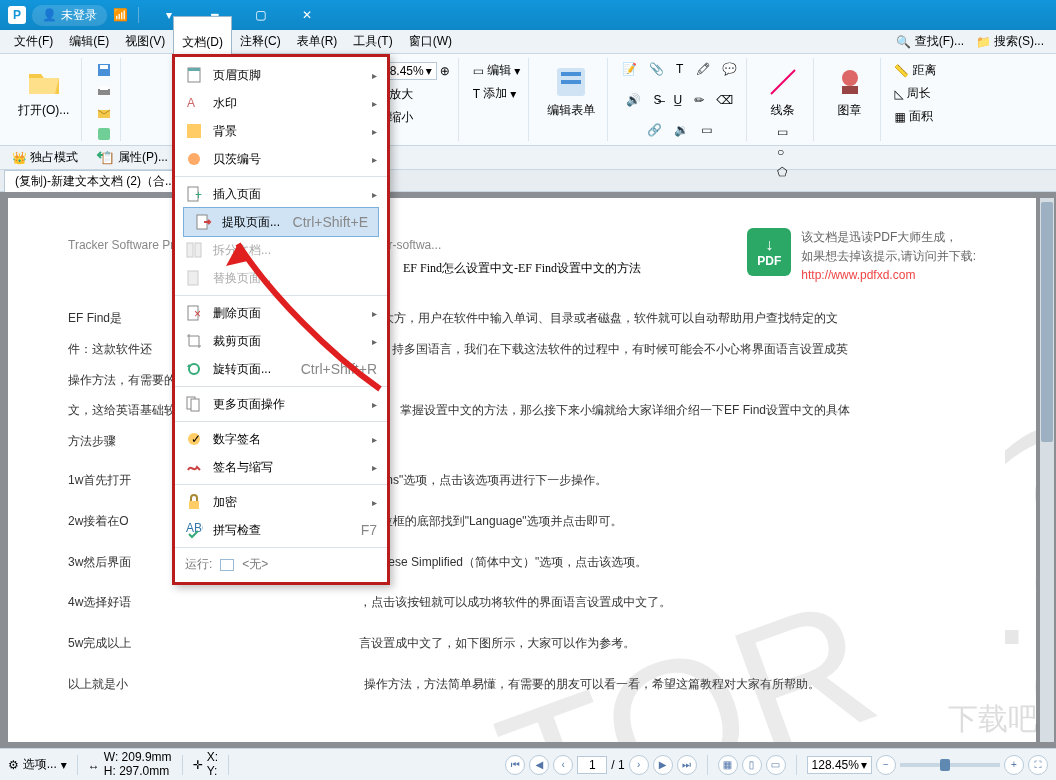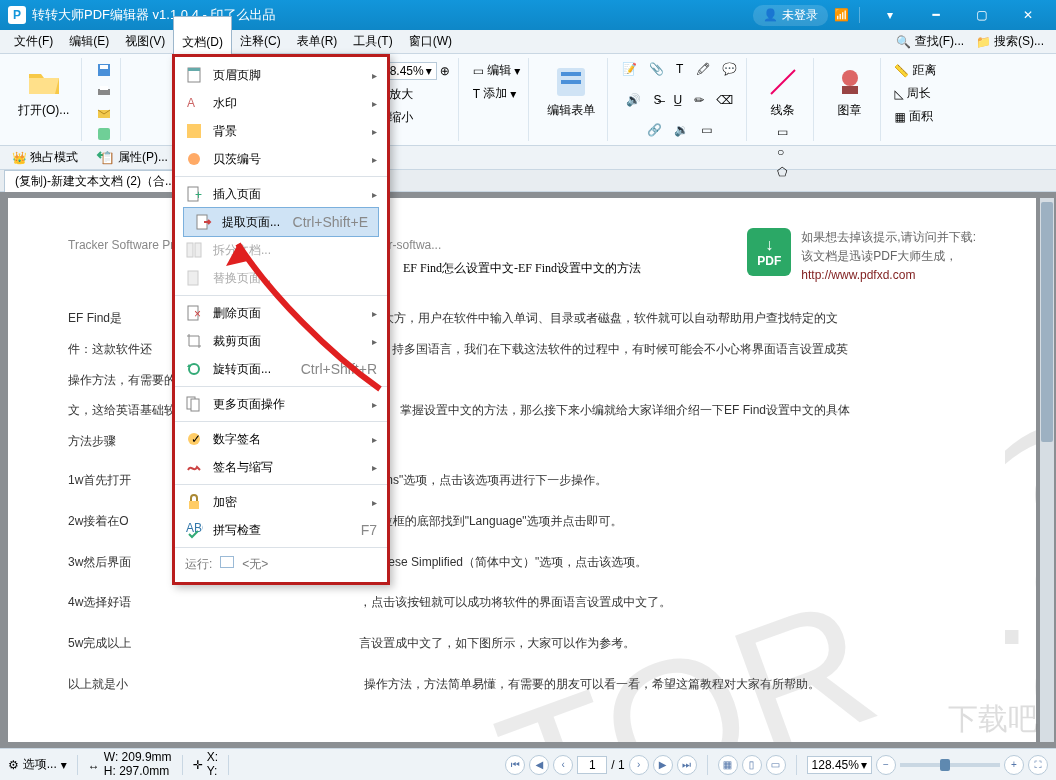--- a/index.html
+++ b/index.html
@@ -32,21 +32,21 @@
 .tabbar .tab{background:#fff;border:1px solid #b8cad9;border-bottom:none;padding:2px 10px;display:flex;align-items:center;gap:6px}
 .tabbar .tab .close{color:#888;cursor:pointer}
 .doc-area{position:absolute;top:192px;left:0;right:0;bottom:32px;background:#8b8f93;overflow:hidden}
 .doc-page{position:absolute;left:8px;right:20px;top:6px;bottom:6px;background:#fff;padding:40px 60px;overflow:hidden}
 .watermark{position:absolute;right:-30px;top:130px;font-size:160px;color:rgba(120,120,120,.18);transform:rotate(-90deg);transform-origin:right center;font-family:Arial;letter-spacing:-8px}
 .watermark2{position:absolute;right:160px;bottom:-80px;font-size:180px;color:rgba(120,120,120,.15);font-family:Arial;transform:rotate(-20deg)}
 .doc-header{color:#888;font-size:12px;margin-bottom:8px}
 .doc-corner{position:absolute;right:60px;top:30px;display:flex;gap:10px;align-items:flex-start}
 .pdf-badge{width:44px;height:48px;background:#2ba866;border-radius:6px;display:flex;flex-direction:column;align-items:center;justify-content:center;color:#fff;font-size:11px;font-weight:bold}
 .doc-corner-text{font-size:11px;color:#666;line-height:1.6}
-.doc-corner-text .dl{color:#7f1d1d}
+.doc-corner-text .dl{color:#ef4444}
 .doc-body{margin-top:30px;font-size:12px;color:#333;line-height:1.9}
 .doc-body p{margin-bottom:8px;font-family:"SimSun"}
 .doc-body .steps{margin-top:2px}
 .doc-body .steps li{list-style:none;margin-bottom:18px;font-family:"SimSun"}
 .scrollbar-v{position:absolute;right:2px;top:6px;bottom:6px;width:14px;background:#d6dde3}
 .scrollbar-v .thumb{position:absolute;left:1px;right:1px;top:4px;height:240px;background:#9db1c2;border-radius:2px}
 .statusbar{position:absolute;left:0;right:0;bottom:0;height:32px;background:#eef3f7;border-top:1px solid #c9d7e3;display:flex;align-items:center;padding:0 8px;gap:10px}
 .statusbar .grp{display:flex;align-items:center;gap:4px}
 .statusbar .sep{width:1px;height:20px;background:#c9d7e3}
 .statusbar .nav-btn{width:20px;height:20px;border:1px solid #b8cad9;background:#fff;border-radius:50%;display:flex;align-items:center;justify-content:center;cursor:pointer;font-size:10px;color:#5577aa}
@@ -55,32 +55,31 @@
 .statusbar .zoom-slider .handle{position:absolute;left:40%;top:-4px;width:10px;height:12px;background:#5f89b0;border-radius:2px}
 .dropdown{position:absolute;left:172px;top:54px;width:218px;background:#fff;border:3px solid #b91c1c;box-shadow:3px 3px 8px rgba(0,0,0,.25);padding:4px 0;z-index:100}
 .dropdown .item{display:flex;align-items:center;padding:5px 10px;gap:10px;cursor:pointer}
 .dropdown .item.highlighted{background:#cfe3f5;border:1px solid #7bb0dd;margin:-1px 8px}
 .dropdown .item.disabled{color:#aaa}
 .dropdown .item .ico{width:18px;height:18px;flex-shrink:0}
 .dropdown .item .lbl{flex:1}
 .dropdown .item .sc{color:#888;font-size:14px}
 .dropdown .item .arrow{color:#666;font-size:10px}
 .dropdown hr{border:none;border-top:1px solid #dbe1e7;margin:3px 0}
-.dropdown .run-row{display:flex;align-items:flex-start;gap:8px;padding:5px 10px;color:#777}
+.dropdown .run-row{display:flex;align-items:center;gap:8px;padding:5px 10px;color:#777}
 .dropdown .run-row .box{width:14px;height:12px;border:1px solid #9bbad6;background:#fff}
 .arrow-annotation{position:absolute;left:210px;top:234px;width:180px;height:160px;z-index:101;pointer-events:none}
 .xiazai-wm{position:absolute;right:18px;bottom:40px;font-size:30px;color:rgba(120,120,120,.25);font-family:"SimHei";z-index:50}
 svg{display:block}
 </style>
 </head>
 <body>
 
 <div class="titlebar">
   <div class="app-icon">P</div>
-  <div class="title">转转大师PDF编辑器 v1.1.0.4 - 印了么出品</div>
   <div class="user-area">
     <div class="user-pill">
       <span>👤</span>
       <span>未登录</span>
     </div>
     <span>📶</span>
     <div class="sep"></div>
     <div class="winbtn">▾</div>
     <div class="winbtn">━</div>
     <div class="winbtn">▢</div>
@@ -285,22 +284,22 @@
     <div class="watermark">sion)</div>
     <div class="watermark2">TOR</div>
     <div class="doc-header">Tracker Software Products (Canada) Ltd. • http://www.tracker-softwa...</div>
     <div style="text-align:center;margin-top:4px;font-family:SimSun">EF Find怎么设置中文-EF Find设置中文的方法</div>
     <div class="doc-corner">
       <div class="pdf-badge">
           <div style="font-size:16px">↓</div>
           <div>PDF</div>
         </div>
       <div class="doc-corner-text">
+        <div>该文档是迅读PDF大师生成，</div>
         <div>如果想去掉该提示,请访问并下载:</div>
-        <div>该文档是迅读PDF大师生成，</div>
         <div class="dl">http://www.pdfxd.com</div>
       </div>
     </div>
     <div class="doc-body">
       <p><span>EF Find是</span><span style="display:inline-block;width:260px"></span><span>大方，用户在软件中输入单词、目录或者磁盘，软件就可以自动帮助用户查找特定的文</span></p>
       <p><span>件：这款软件还</span><span style="display:inline-block;width:240px"></span><span>持多国语言，我们在下载这法软件的过程中，有时候可能会不小心将界面语言设置成英</span></p>
       <p><span>操作方法，有需要的</span></p>
       <p><span>文，这给英语基础较</span><span style="display:inline-block;width:224px"></span><span>掌握设置中文的方法，那么接下来小编就给大家详细介绍一下EF Find设置中文的具体</span></p>
       <div class="steps">
         <p style="margin-bottom:16px">方法步骤</p>

